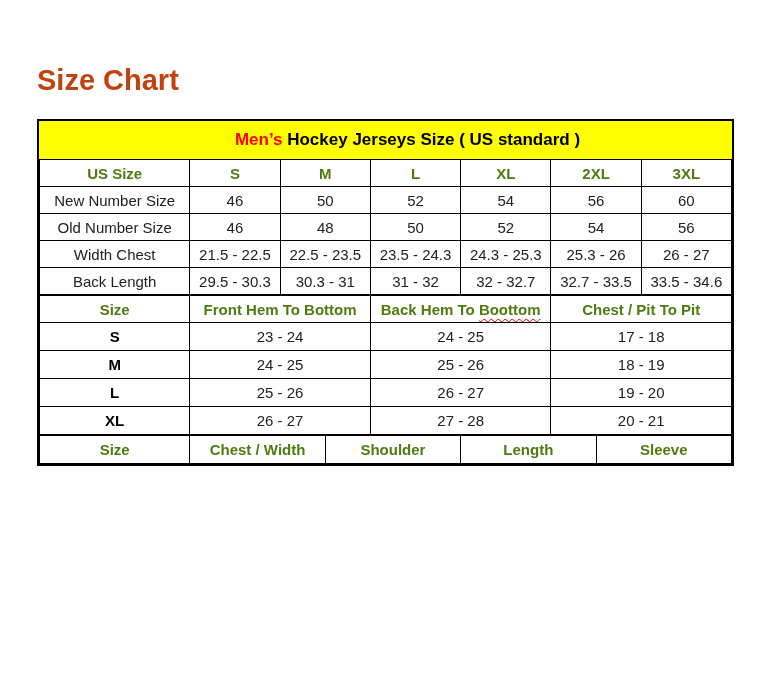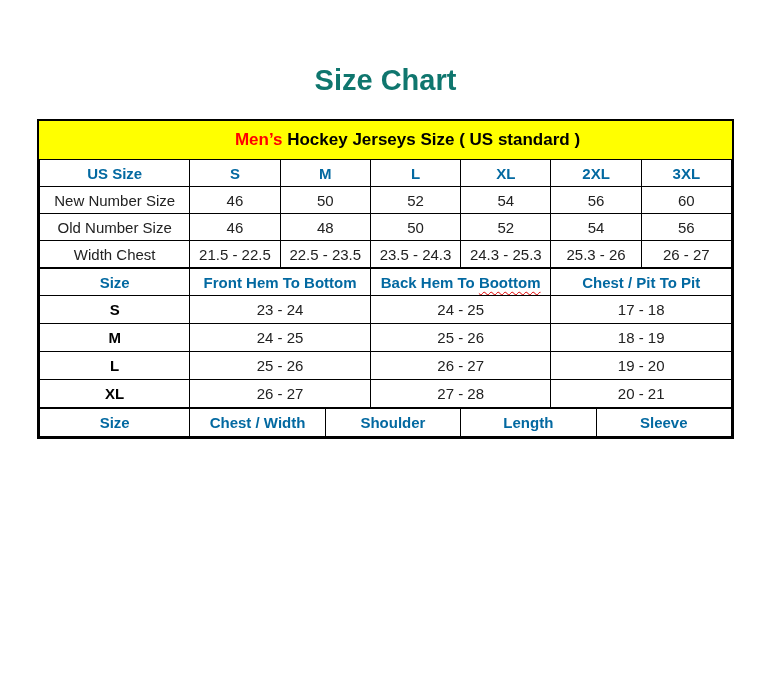--- a/index.html
+++ b/index.html
@@ -3,21 +3,21 @@
 <meta charset="utf-8">
 <style>
   html,body { margin:0; padding:0; background:#ffffff; }
   body {
     width:776px; height:692px; position:relative; overflow:hidden;
     font-family:"Liberation Sans", sans-serif;
     -webkit-font-smoothing:antialiased;
   }
   .page-title {
     position:absolute; top:64px; left:37px; width:697px;
-    text-align:center; font-size:29px; font-weight:700; color:#0f766e;
+    text-align:left; font-size:29px; font-weight:700; color:#c2410c;
   }
   .chart {
     position:absolute; left:37px; top:119px; width:697px;
     border:2.5px solid #000; box-sizing:border-box; background:#fff;
   }
   .band {
     background:#ffff00; text-align:center; font-weight:700; font-size:17px;
     color:#000; overflow:hidden; white-space:nowrap;padding-left:44px;
   }
   .band-mens   { height:38px; line-height:38px; }
@@ -25,21 +25,21 @@
   .band-youth  { height:27px; line-height:27px; }
   .accent { color:#ff0000; }
   table {
     border-collapse:collapse; width:100%; table-layout:fixed;
     background:#fff;
   }
   th, td {
     border:1.5px solid #000; text-align:center; vertical-align:middle;
     font-size:15px; padding:0 2px; overflow:hidden; white-space:nowrap;
   }
-  th { font-weight:700; color:#0369a1; }
+  th { font-weight:700; color:#4d7c0f; }
   td { font-weight:400; color:#222; }
   td.row-label-bold { font-weight:700; color:#000; }
   .t-mens th, .t-mens td { height:26px; }
   .t-womens th { height:26px; }
   .t-womens td { height:27px; }
   .t-youth th { height:27px; }
   .t-youth td { height:29px; }
   .t-mens th:first-child,  .t-mens td:first-child,
   .t-womens th:first-child,.t-womens td:first-child,
   .t-youth th:first-child, .t-youth td:first-child { width:21%; }
@@ -90,20 +90,29 @@
       </tr>
       <tr>
         <td>Width Chest</td>
         <td>21.5 - 22.5</td>
         <td>22.5 - 23.5</td>
         <td>23.5 - 24.3</td>
         <td>24.3 - 25.3</td>
         <td>25.3 - 26</td>
         <td>26 - 27</td>
       </tr>
+      <tr>
+        <td>Back Length</td>
+        <td>29.5 - 30.3</td>
+        <td>30.3 - 31</td>
+        <td>31 - 32</td>
+        <td>32 - 32.7</td>
+        <td>32.7 - 33.5</td>
+        <td>33.5 - 34.6</td>
+      </tr>
     </tbody>
       </table>
   </div>
 
   <div>
     <table class="t-womens">
       <tbody>
           <tr>
         <th>Size</th>
         <th>Front Hem To Bottom</th>

